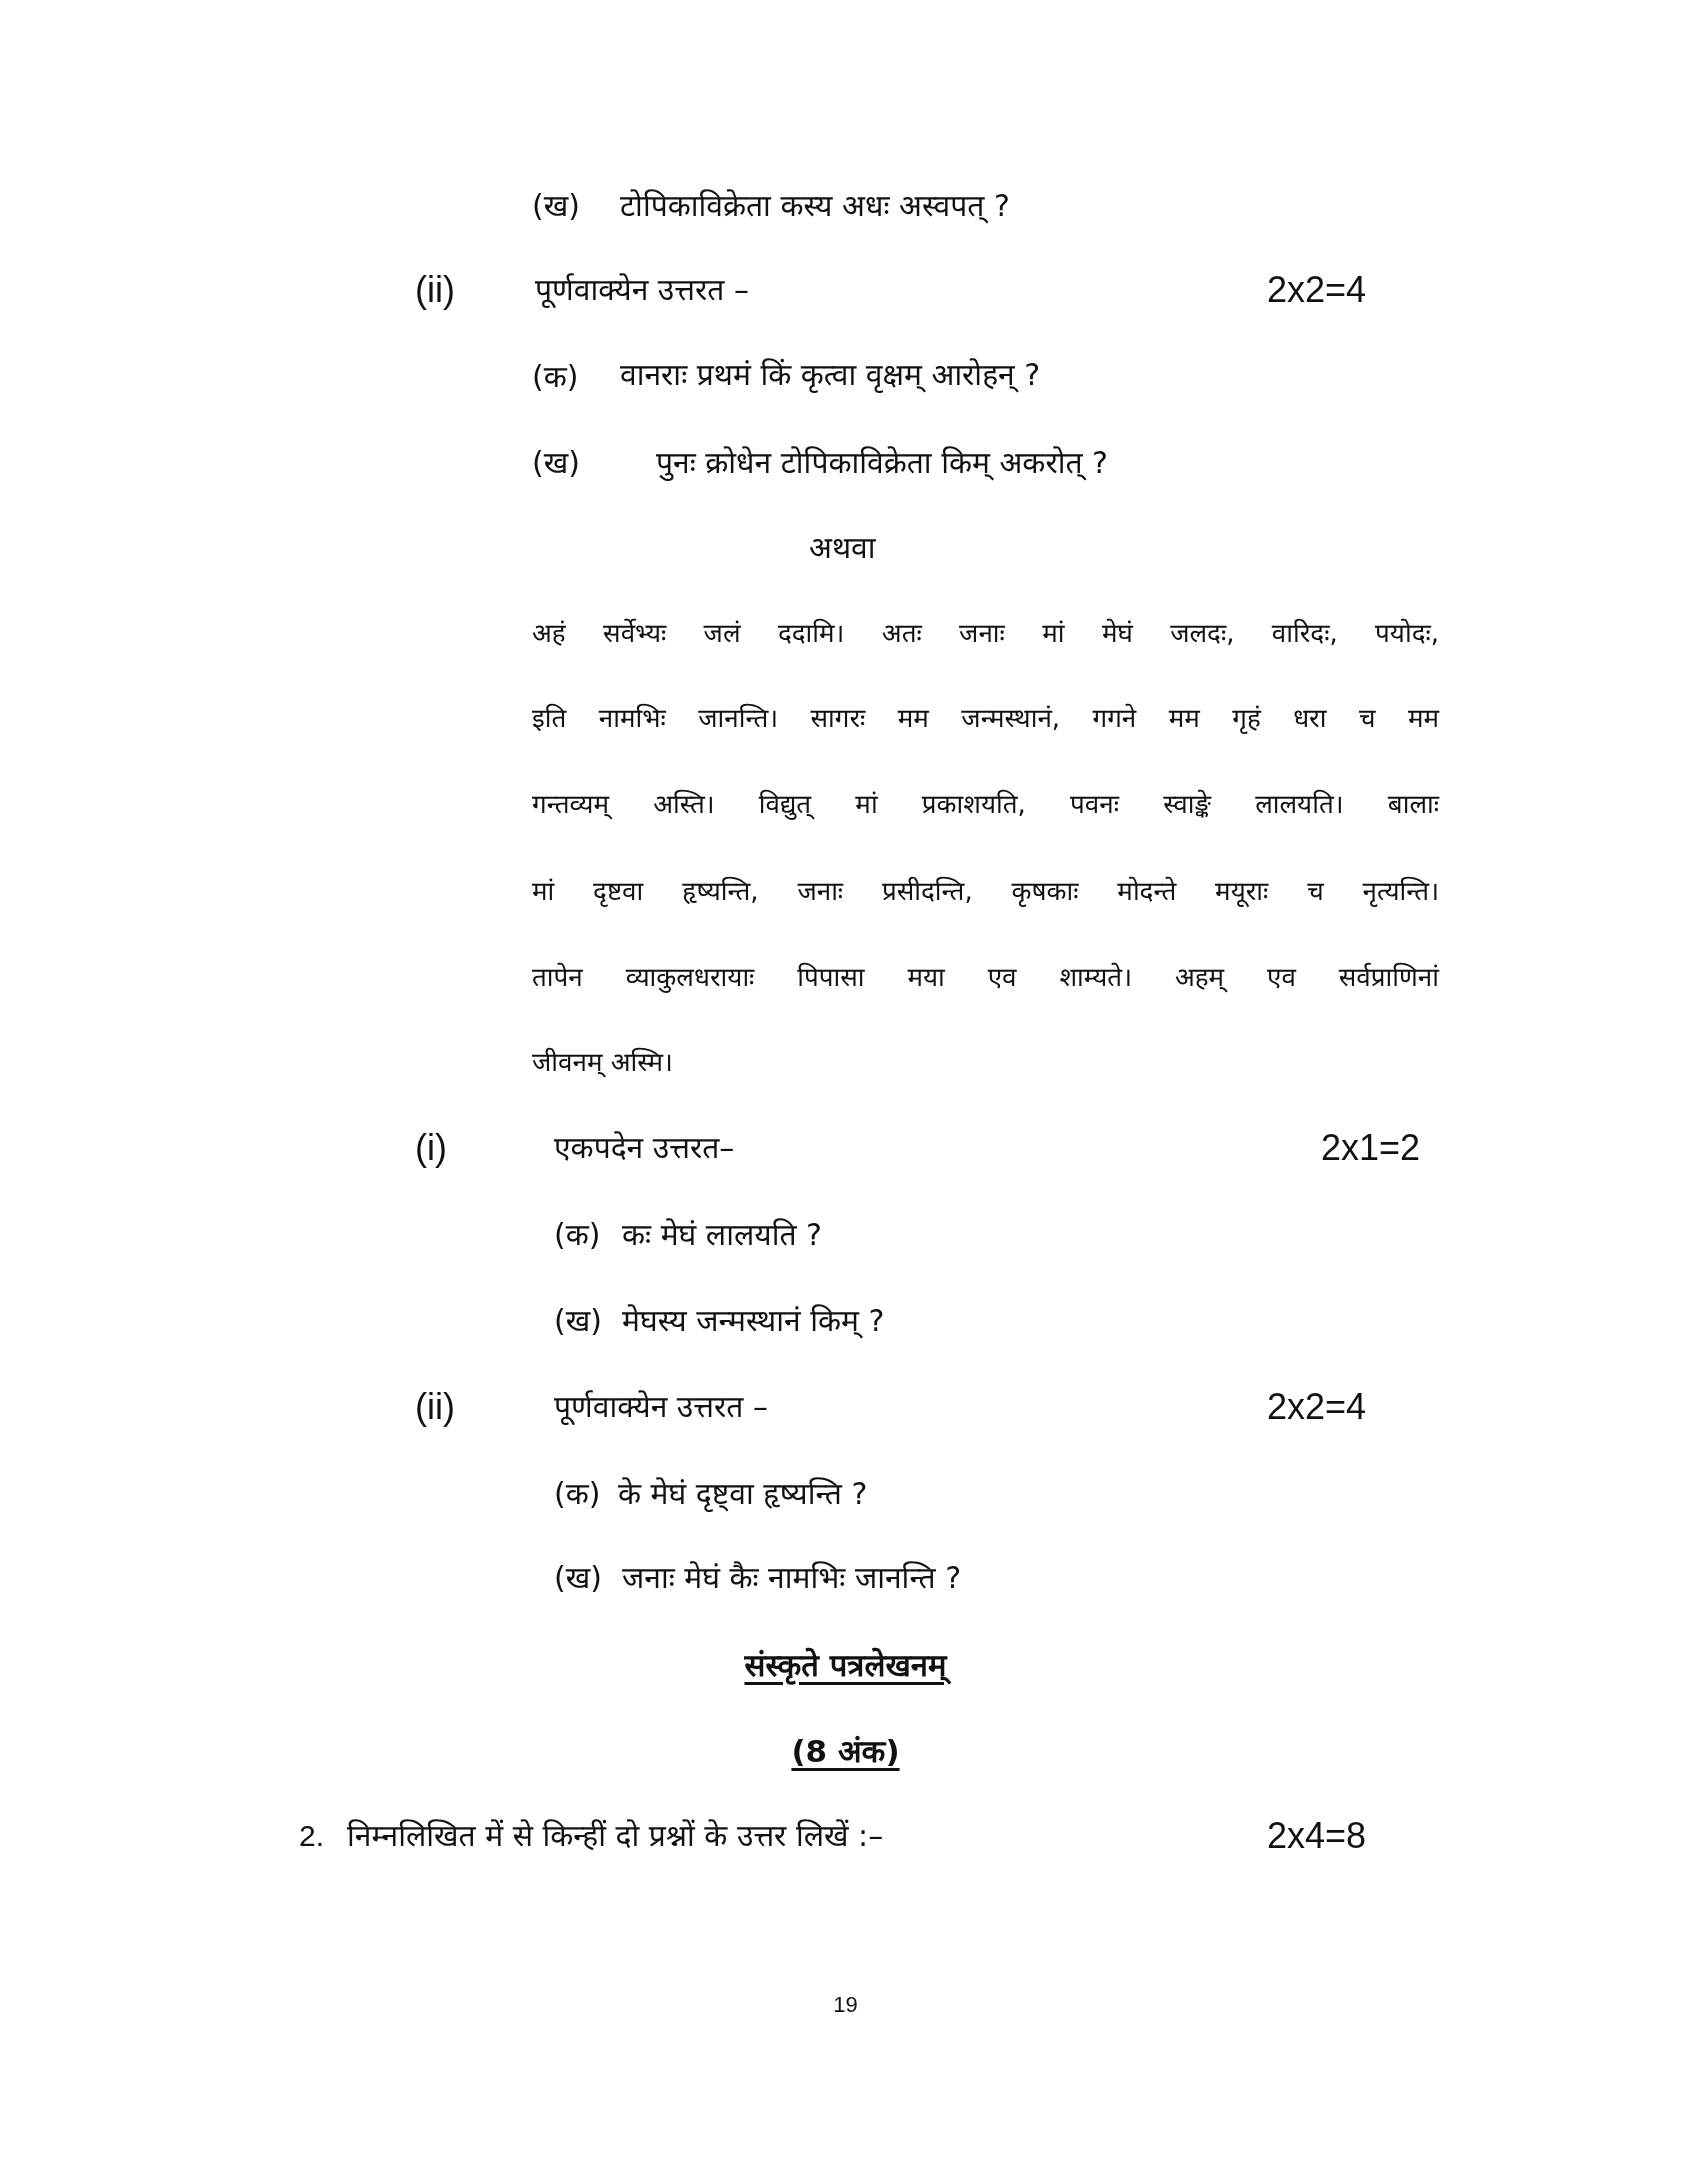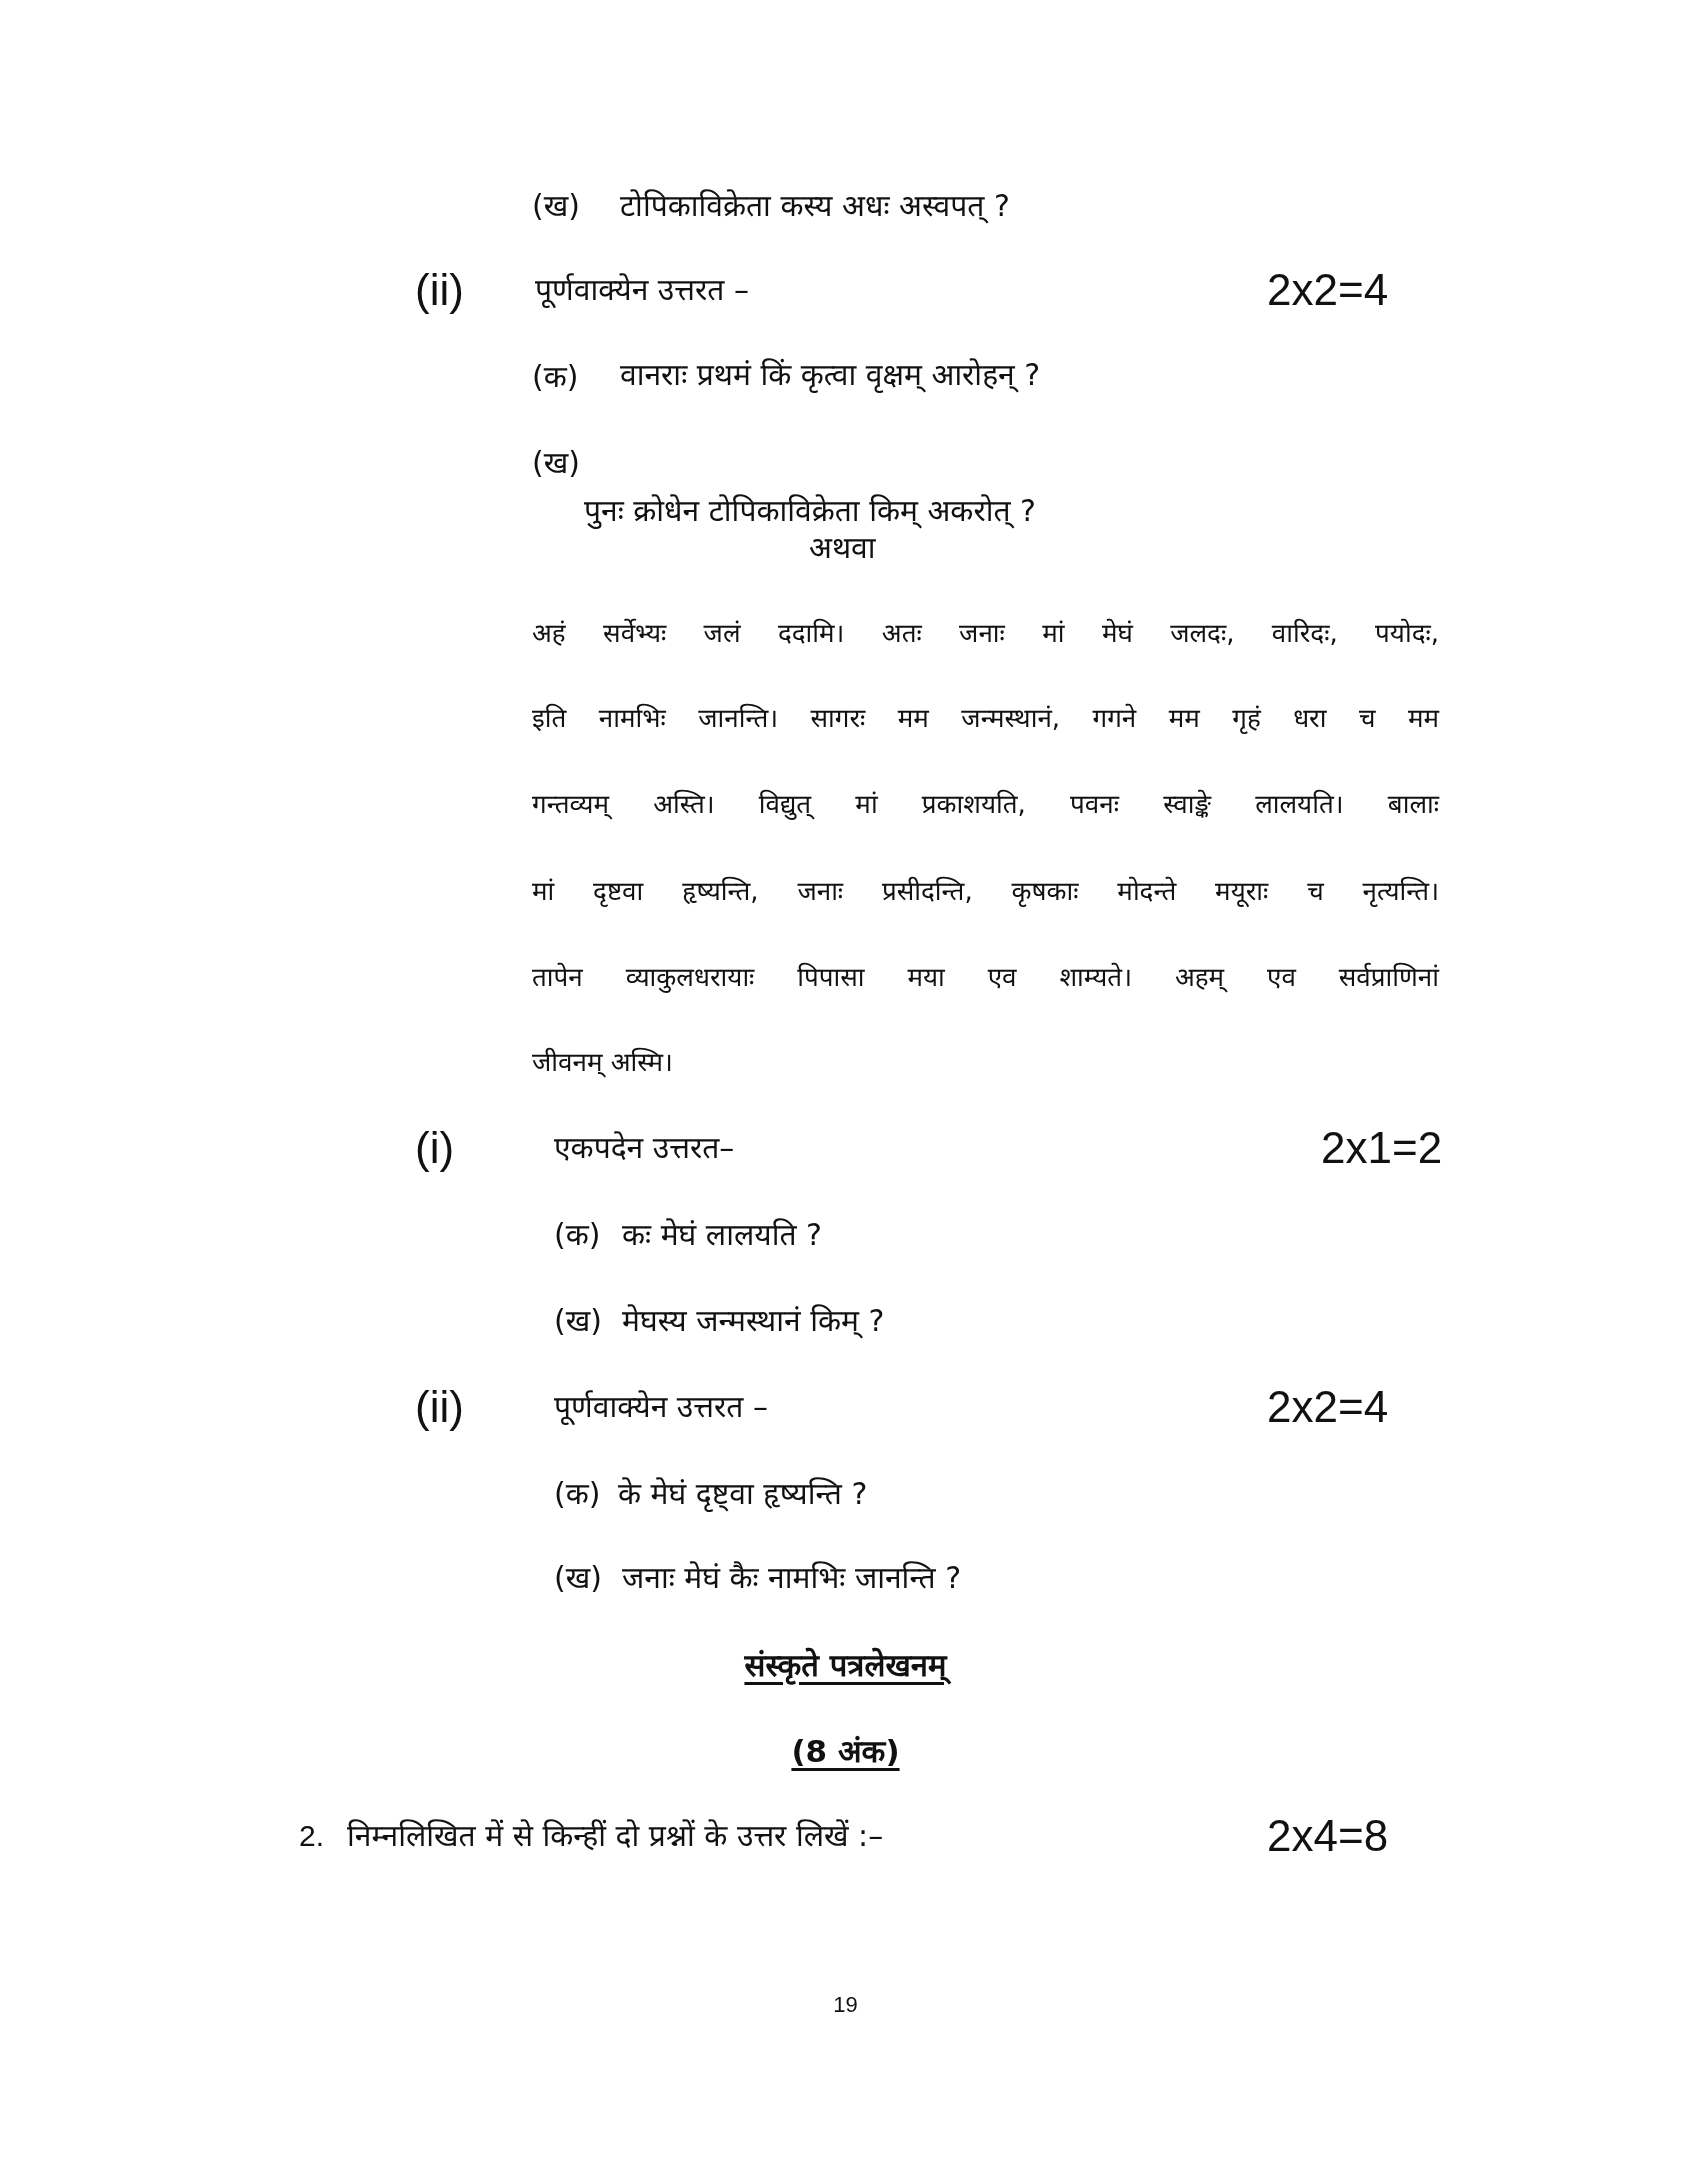--- a/index.html
+++ b/index.html
@@ -1,19 +1,19 @@
 <!DOCTYPE html>
 <html><head>
 <meta charset="utf-8">
 <style>
   html, body { margin:0; padding:0; background:#ffffff; }
   body { width:1683px; height:2178px; position:relative; overflow:hidden;
          font-family:"DejaVu Sans", sans-serif; color:#111111; }
   .ln { position:absolute; white-space:nowrap; font-size:30px; line-height:40px; transform:translateY(-50%); }
-  .num { font-family:"Liberation Sans", sans-serif; font-size:44px; }
+  .num { font-family:"Liberation Sans", sans-serif; font-size:36px; }
   .para { position:absolute; left:532px; width:907px; font-size:26px; line-height:40px;
           text-align:justify; text-align-last:justify; transform:translateY(-50%); white-space:nowrap; }
   .head { position:absolute; left:0; width:1691px; text-align:center; font-size:31px; font-weight:bold;
           transform:translateY(-50%); line-height:40px; }
   .head span { text-decoration:underline; text-underline-offset:6px;margin-top:40px; }
   .pageno { position:absolute; left:0; width:1691px; text-align:center; font-family:"Liberation Sans", sans-serif;
             font-size:22px; transform:translateY(-50%); }
 </style>
 </head>
 <body>
@@ -22,21 +22,21 @@
 <span class="ln" style="left:620px; top:206px;">टोपिकाविक्रेता कस्य अधः अस्वपत् ?</span>
 
 <span class="ln num" style="left:415px; top:290px;">(ii)</span>
 <span class="ln" style="left:535px; top:290px;">पूर्णवाक्येन उत्तरत –</span>
 <span class="ln num" style="left:1267px; top:290px;">2x2=4</span>
 
 <span class="ln" style="left:532px; top:377px;">(क)</span>
 <span class="ln" style="left:620px; top:375px;">वानराः प्रथमं किं कृत्वा वृक्षम् आरोहन् ?</span>
 
 <span class="ln" style="left:532px; top:463px;">(ख)</span>
-<span class="ln" style="left:584px; top:463px;margin-top:48px;">पुनः क्रोधेन टोपिकाविक्रेता किम् अकरोत् ?</span>
+<span class="ln" style="left:656px; top:463px;">पुनः क्रोधेन टोपिकाविक्रेता किम् अकरोत् ?</span>
 
 <span class="ln" style="left:809px; top:548px;text-align:right;">अथवा</span>
 
 <div class="para" style="top:633px;">अहं सर्वेभ्यः जलं ददामि। अतः जनाः मां मेघं जलदः, वारिदः, पयोदः,</div>
 <div class="para" style="top:718px;">इति नामभिः जानन्ति। सागरः मम जन्मस्थानं, गगने मम गृहं धरा च मम</div>
 <div class="para" style="top:804px;">गन्तव्यम् अस्ति। विद्युत् मां प्रकाशयति, पवनः स्वाङ्के लालयति। बालाः</div>
 <div class="para" style="top:891px;">मां दृष्टवा हृष्यन्ति, जनाः प्रसीदन्ति, कृषकाः मोदन्ते मयूराः च नृत्यन्ति।</div>
 <div class="para" style="top:977px;">तापेन व्याकुलधरायाः पिपासा मया एव शाम्यते। अहम् एव सर्वप्राणिनां</div>
 <div class="para" style="top:1062px; text-align-last:left; width:auto;">जीवनम् अस्मि।</div>
 

